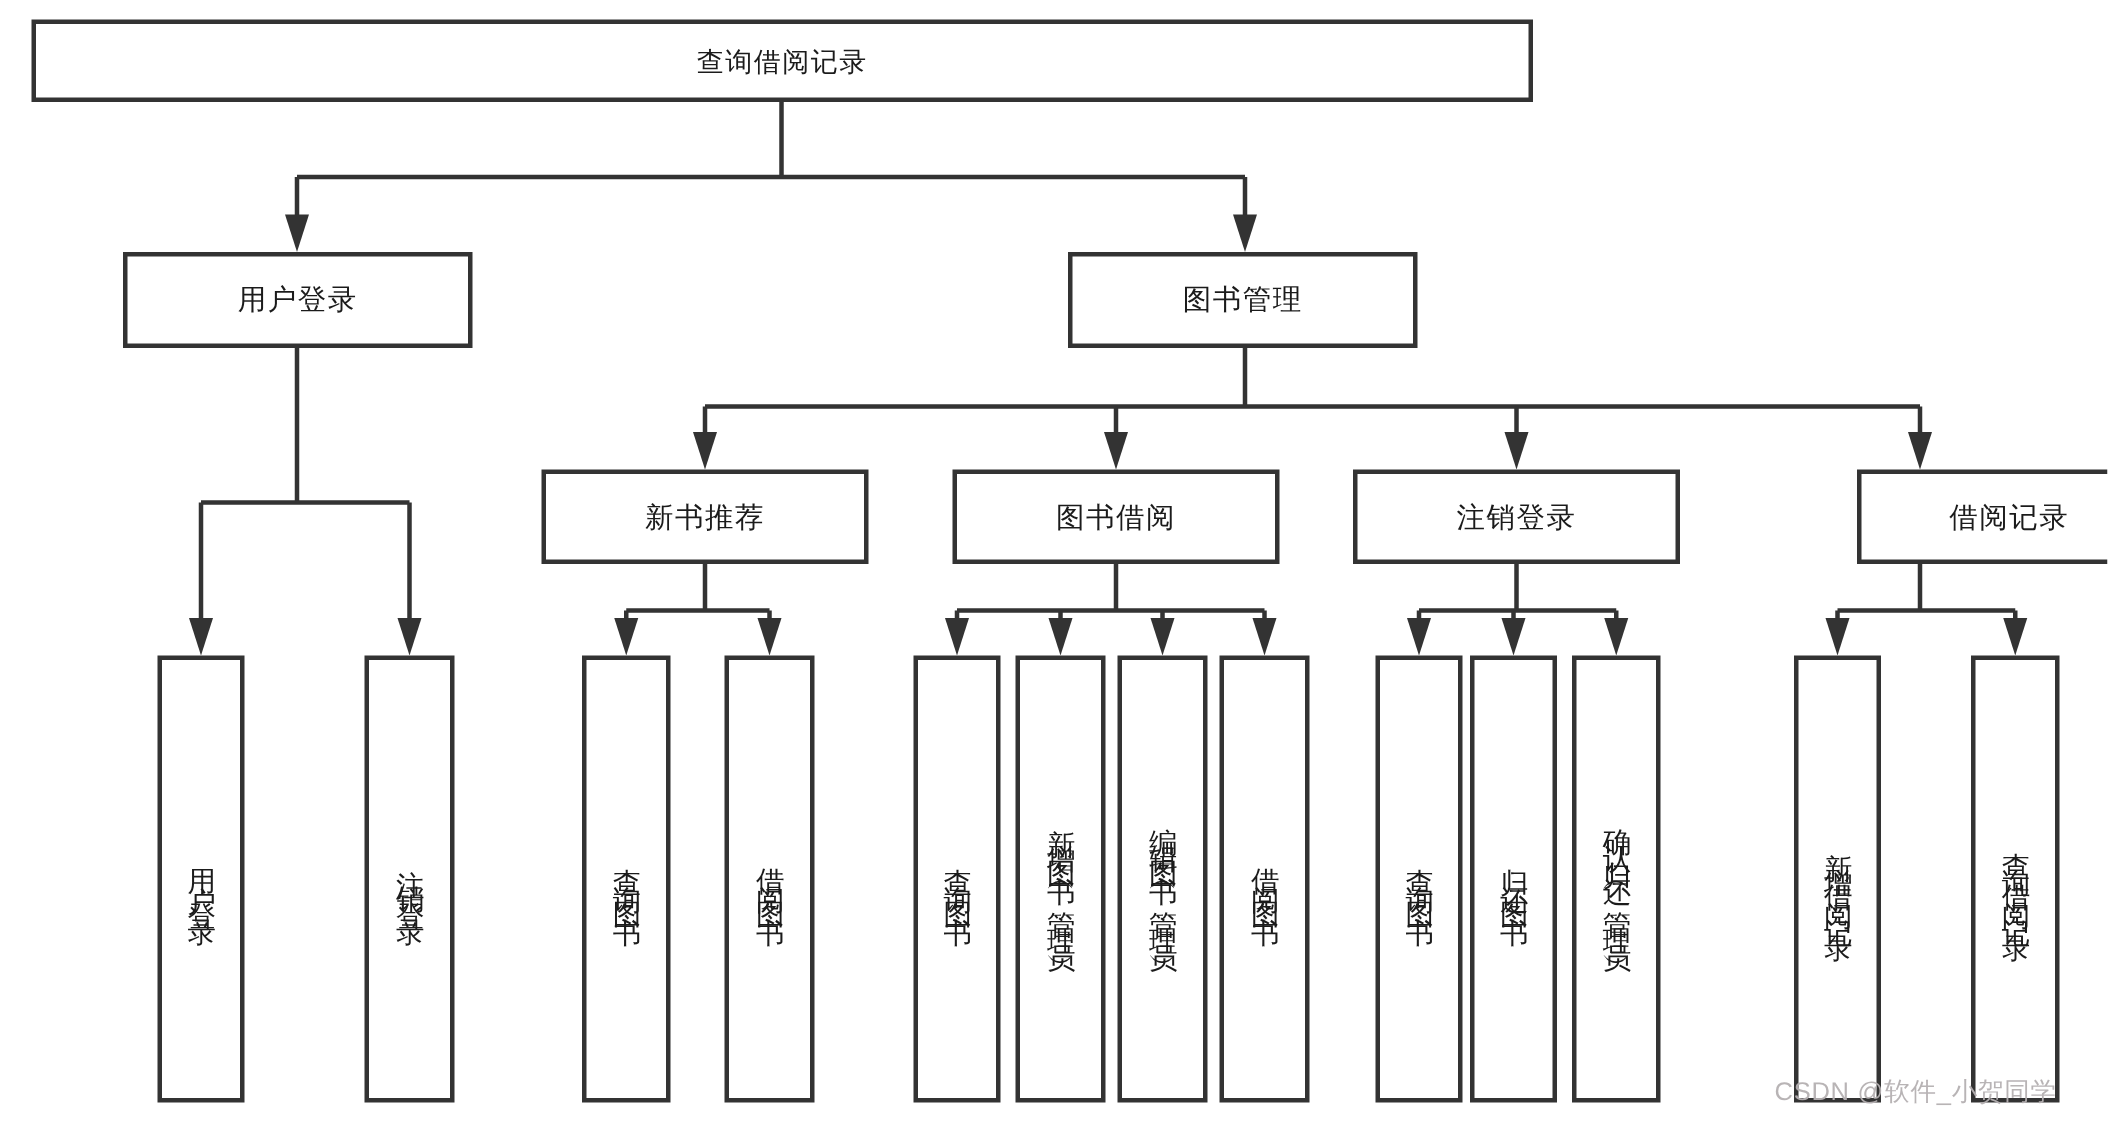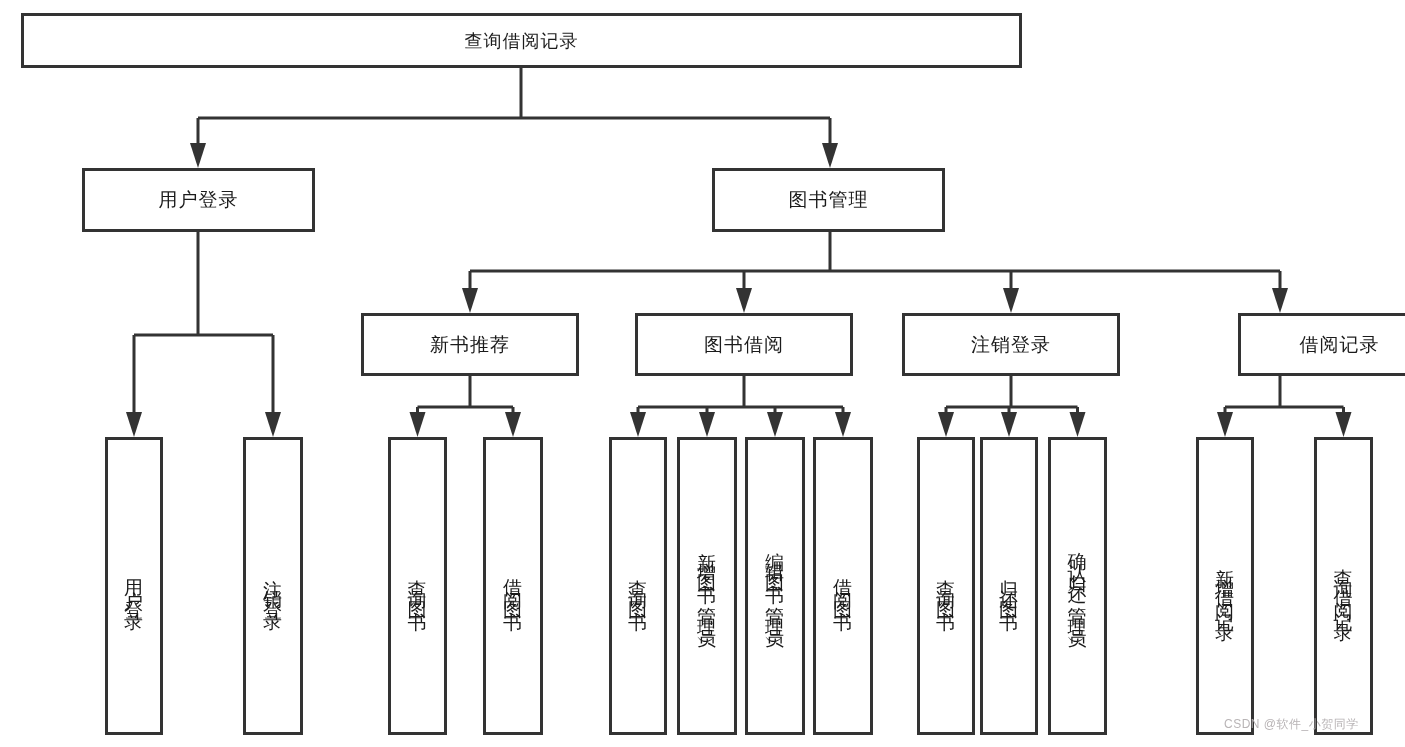--- a/index.html
+++ b/index.html
@@ -27,23 +27,22 @@
     border:3px solid var(--line); background:#fff;
     display:flex; align-items:center; justify-content:center;
   }
   .vtext{
     writing-mode:vertical-rl; text-orientation:mixed;
     font-size:19px; line-height:1; letter-spacing:11px;
     white-space:nowrap; color:var(--text);
   }
   .watermark{
     position:absolute; left:1183px; top:716px; z-index:5;
-    font-size:12px; letter-spacing:0.5px; color:var(--wm); opacity:.95;
+    font-size:17px; letter-spacing:0.5px; color:var(--wm); opacity:.95;
     white-space:nowrap;
-    margin-left:41px;
   }
 </style>
 </head>
 <body>
 
 <div class="page">
 
   <svg class="connector" width="1405" height="747" viewBox="0 0 1405 747">
 
     <path d="M521 68 V118 M198 118 H830 M198 118 V150 M830 118 V150"></path>

